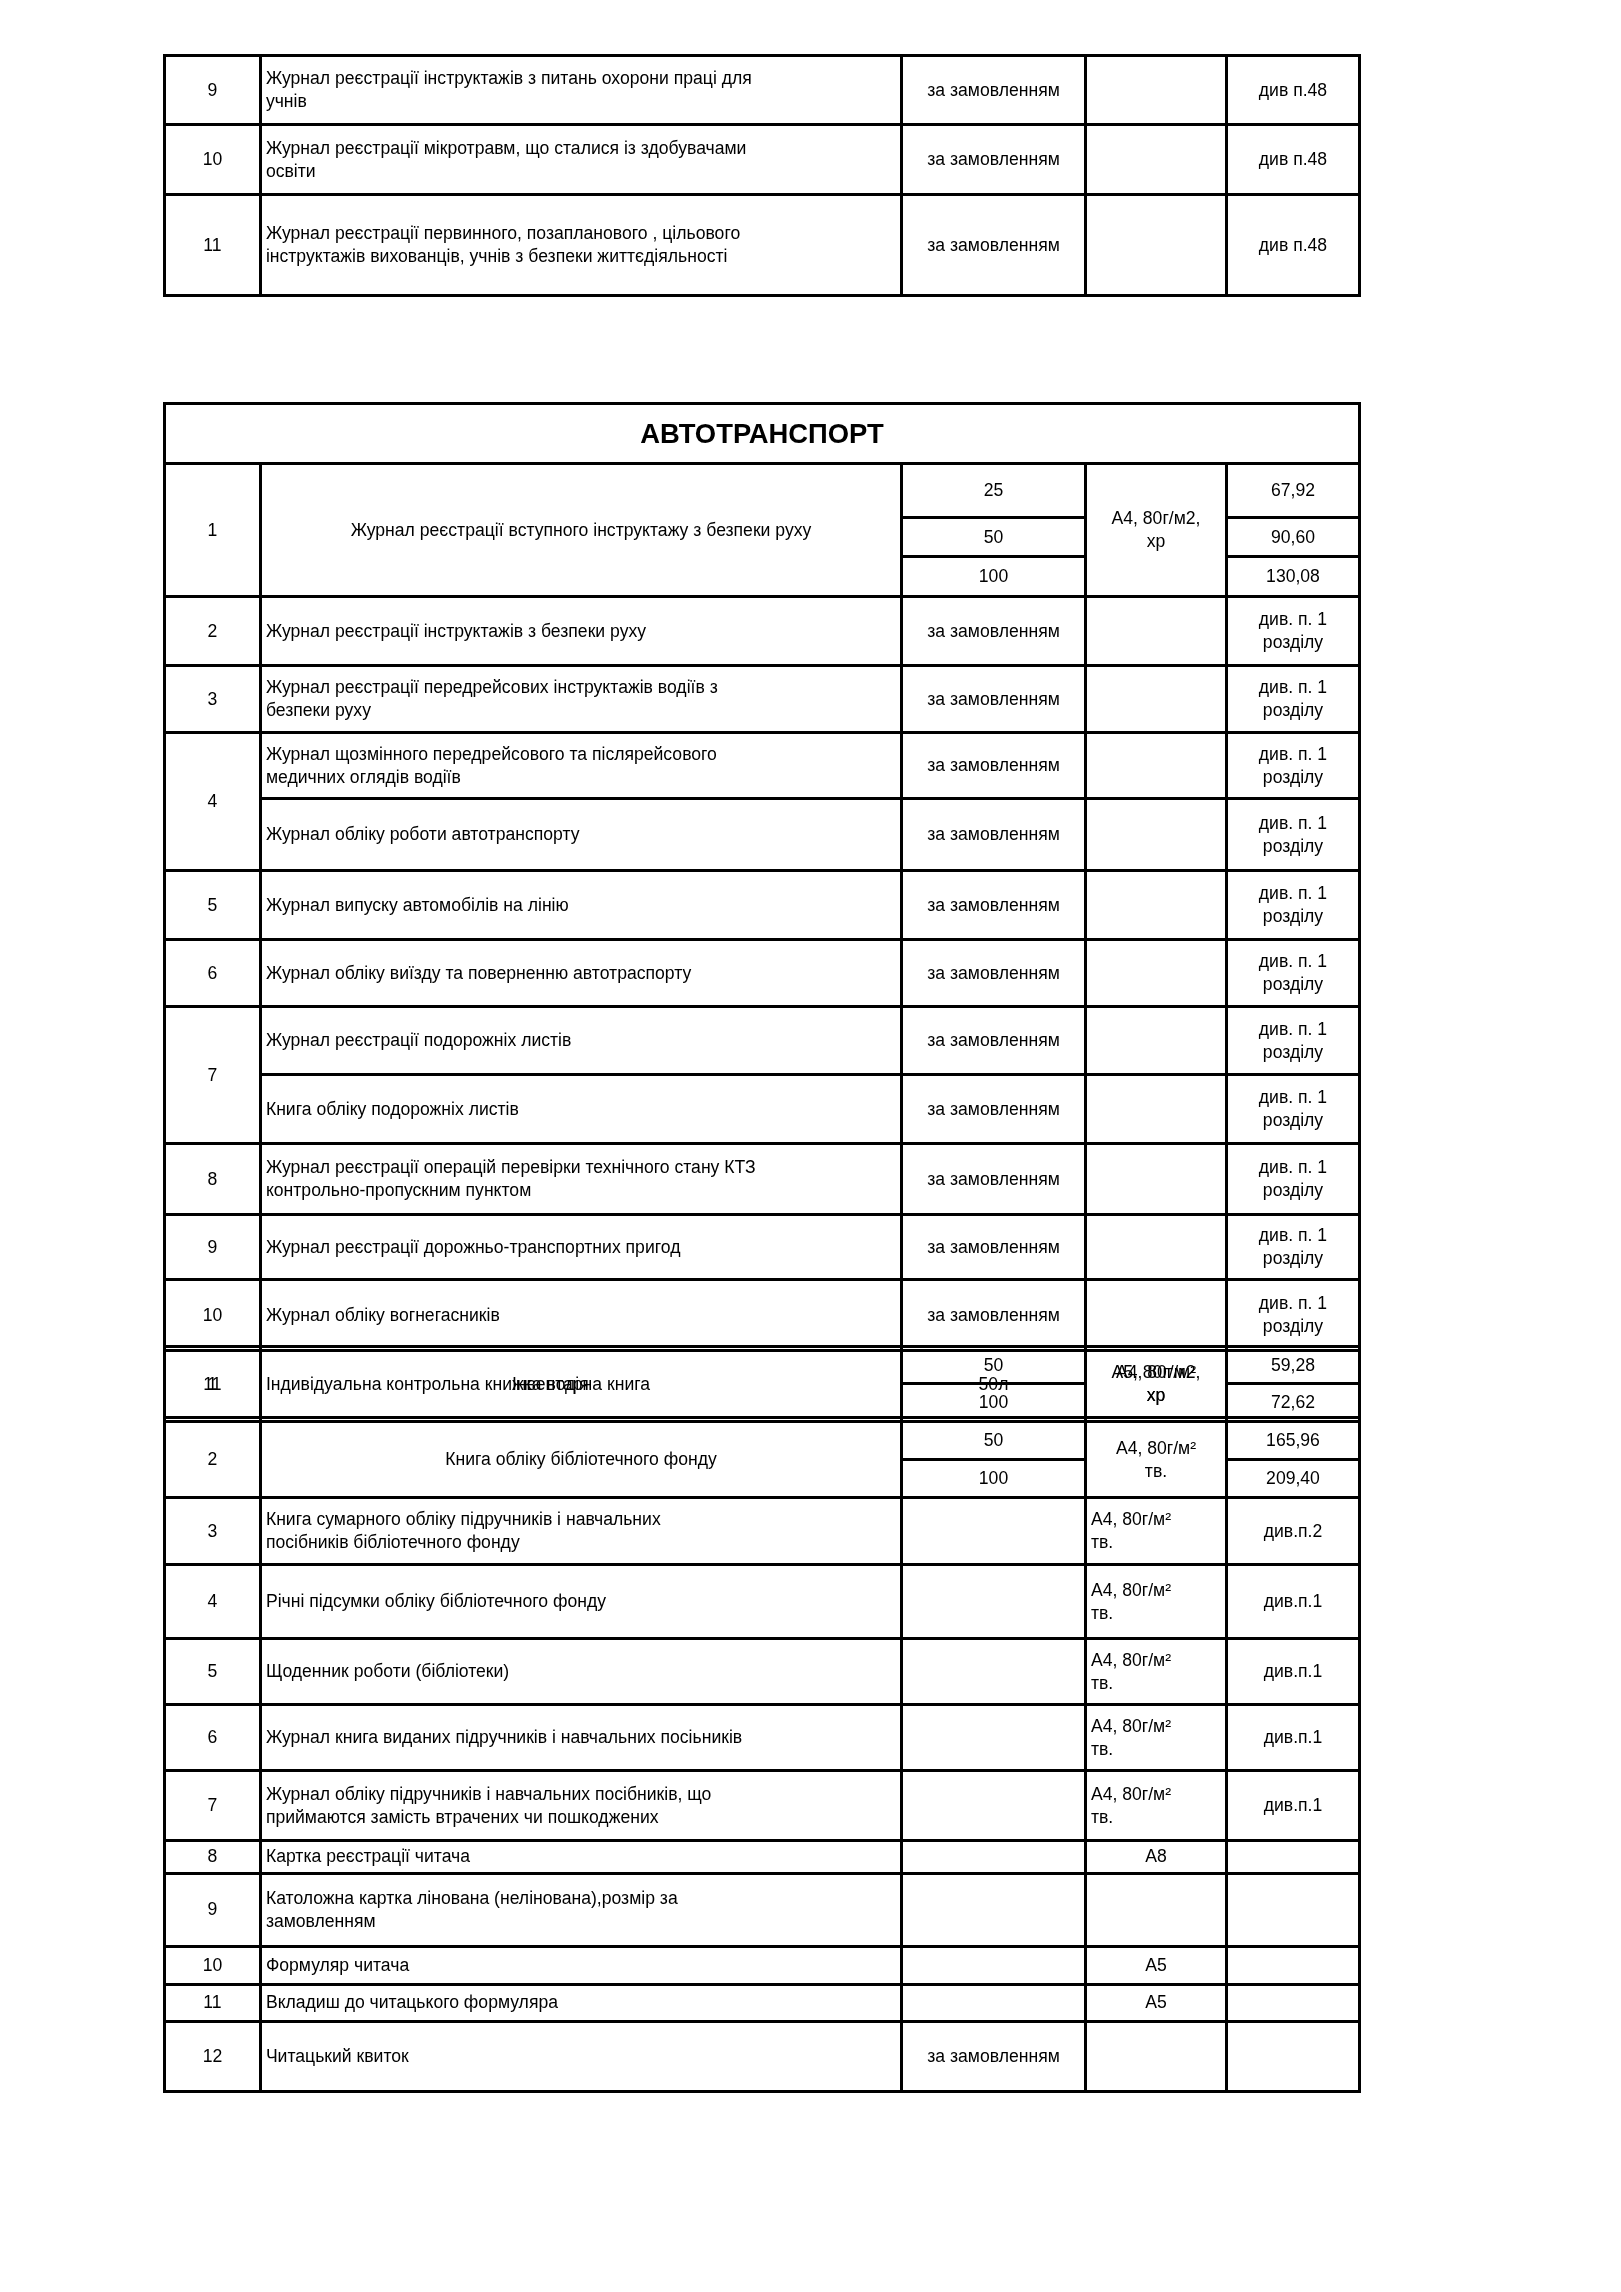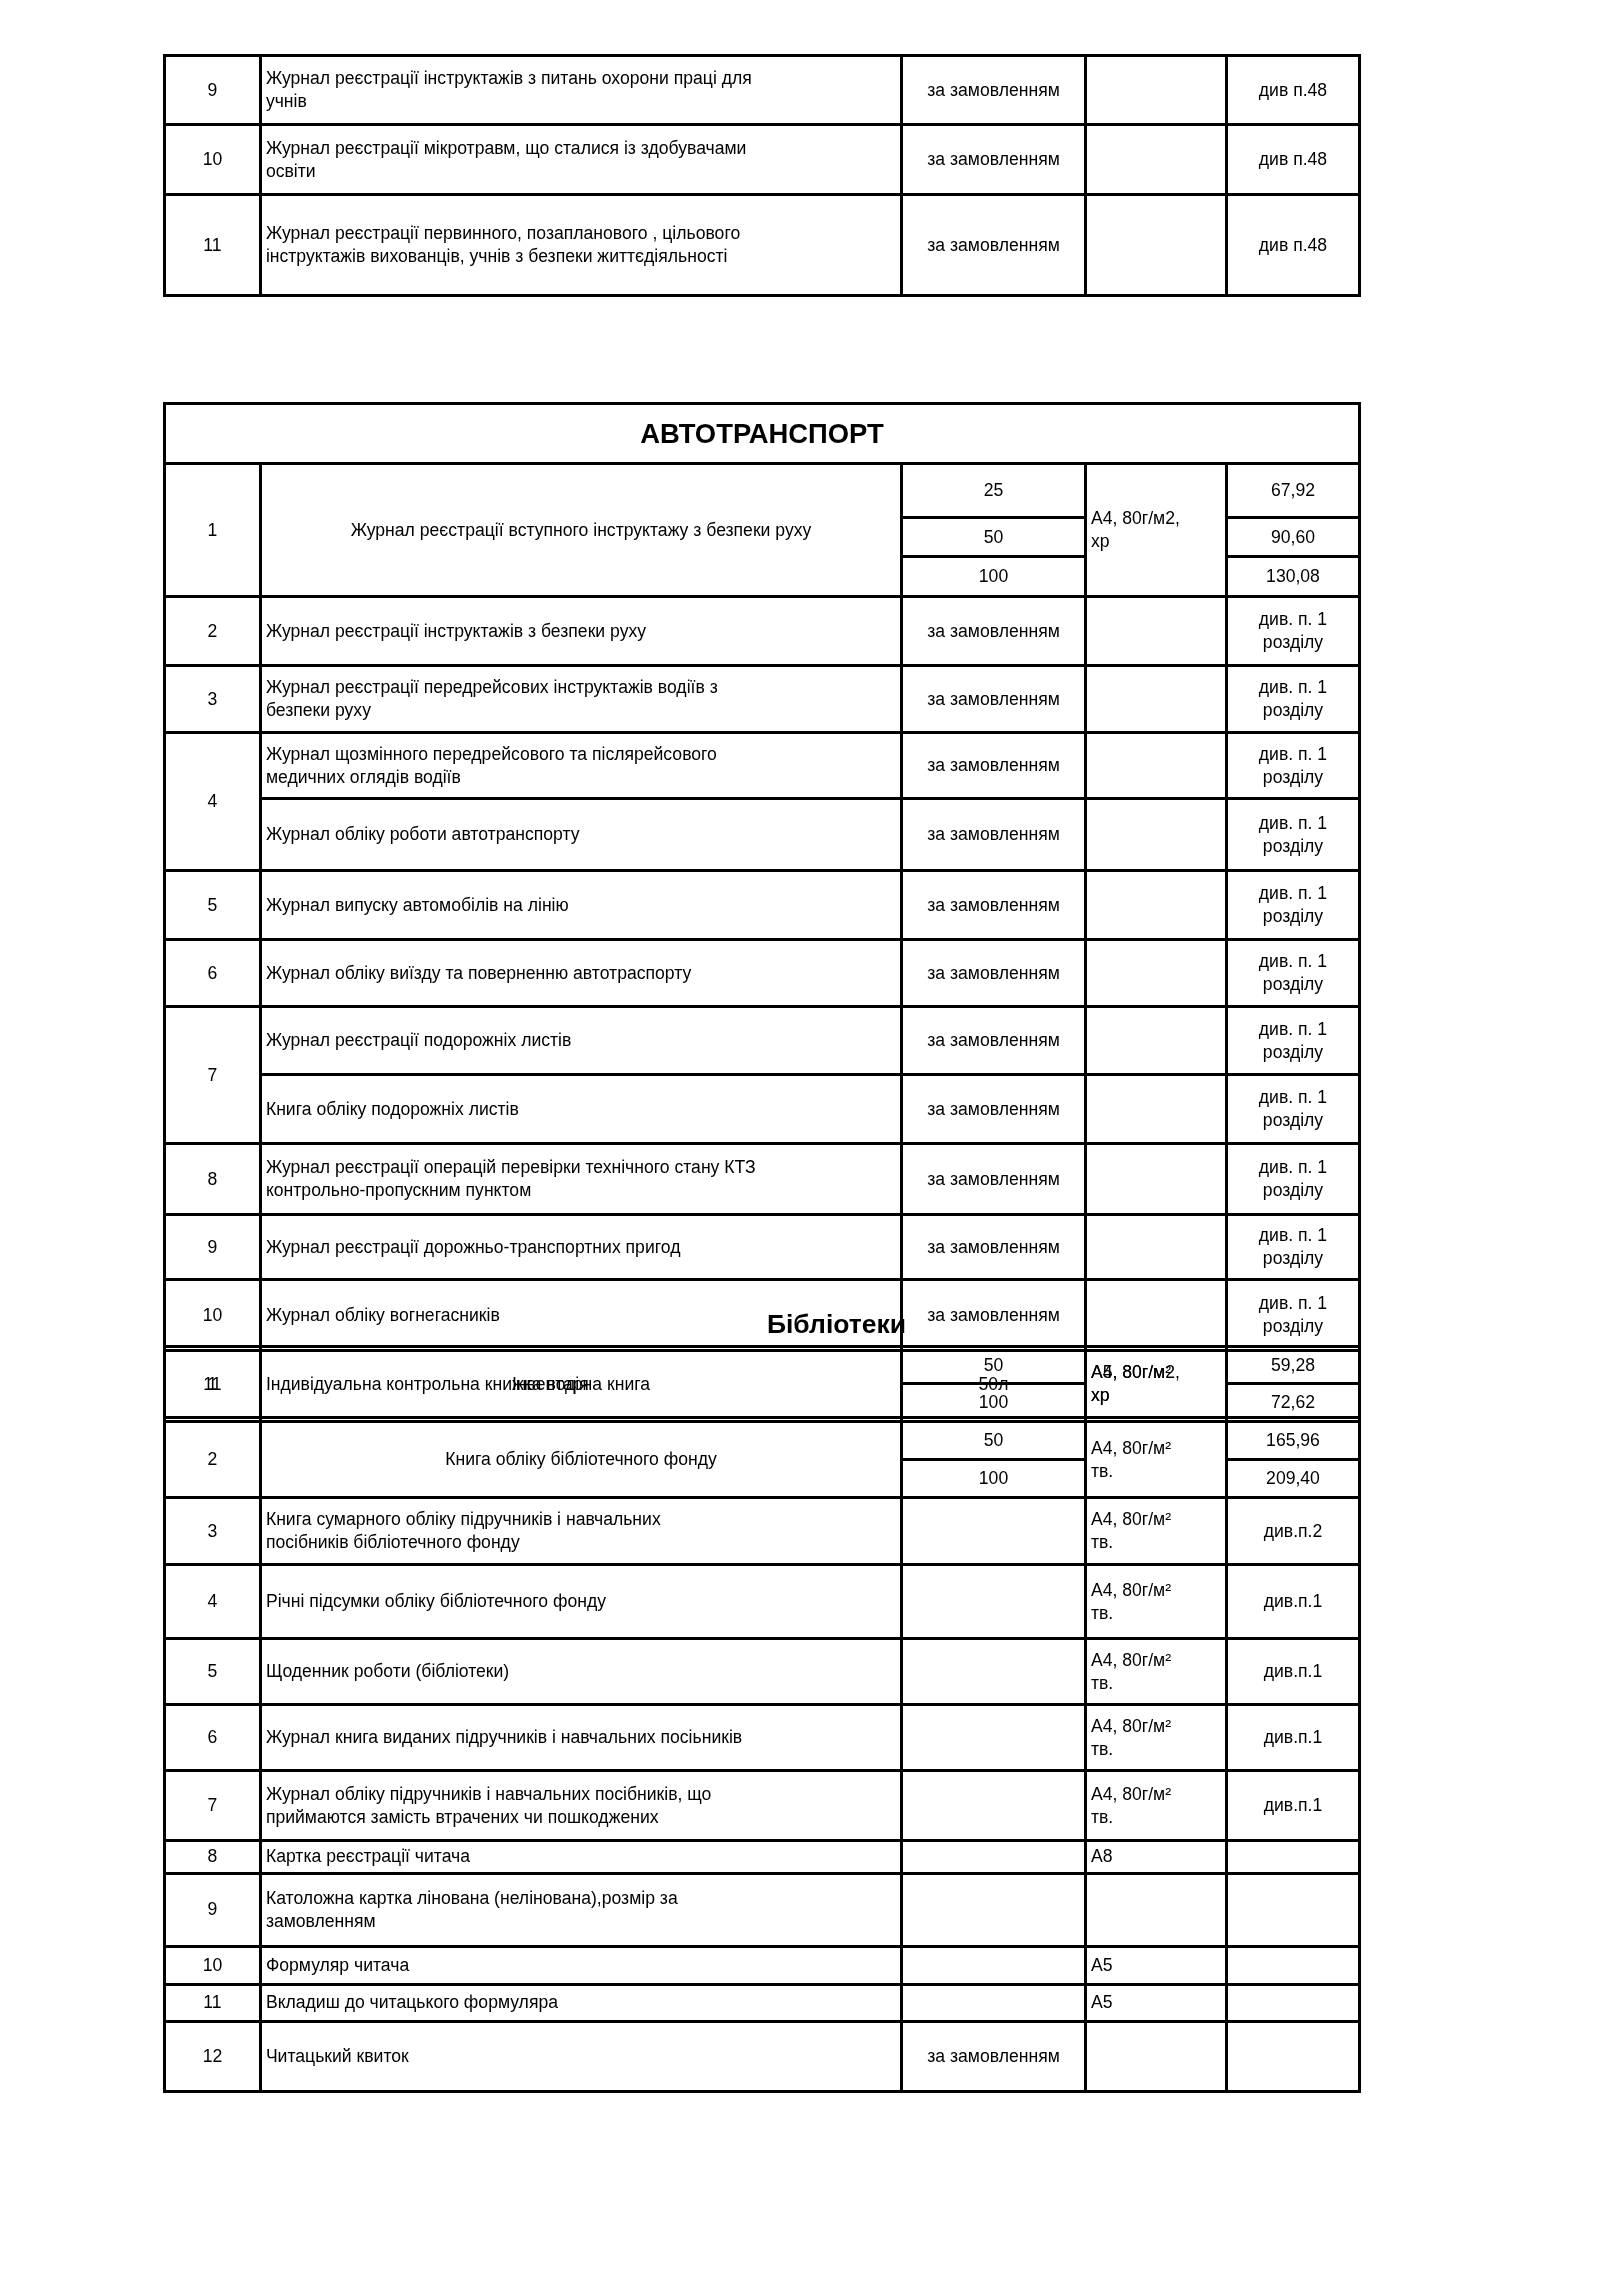--- a/index.html
+++ b/index.html
@@ -28,21 +28,21 @@
     font-size: 17.6px;
     line-height: 1.3;
     vertical-align: middle;
     overflow: hidden;
     word-wrap: break-word;
   }
   td.c-num  { text-align: center; }
   td.c-name { text-align: left; white-space: pre-line; padding-left: 5.9px; }
   td.name-center { text-align: center; }
   td.c-qty  { text-align: center; }
-  td.c-fmt  { white-space: pre-line; }
+  td.c-fmt  { text-align: center; white-space: pre-line; }
   td.fmt-left { text-align: left; vertical-align: top; padding-left: 4.9px; }
   td.c-ref  { text-align: center; white-space: pre-line; }
   td.va-bottom { vertical-align: bottom; margin-left: 48px; }
   tr.title-row td {
     font-weight: bold;
     font-size: 27.4px;
     text-align: center;
     vertical-align: middle;
   }
   .section-title {
@@ -235,21 +235,20 @@
         <td class="c-num">11</td>
         <td class="c-name">Індивідуальна контрольна книжка водія</td>
         <td class="c-qty">50л</td>
         <td class="c-fmt">А5, 80г/м2,
 хр</td>
         <td class="c-ref"></td>
       </tr>
     </tbody>
   </table>
 
-  <div class="section-title" style="top:1304px; height:41px; line-height:41px;">Бібліотеки</div>
 
   <table class="doc" style="top:1345px;">
     <colgroup>
         <col style="width:96px">
         <col style="width:641px">
         <col style="width:184px">
         <col style="width:141px">
         <col style="width:133px">
       </colgroup>
     <tbody>

